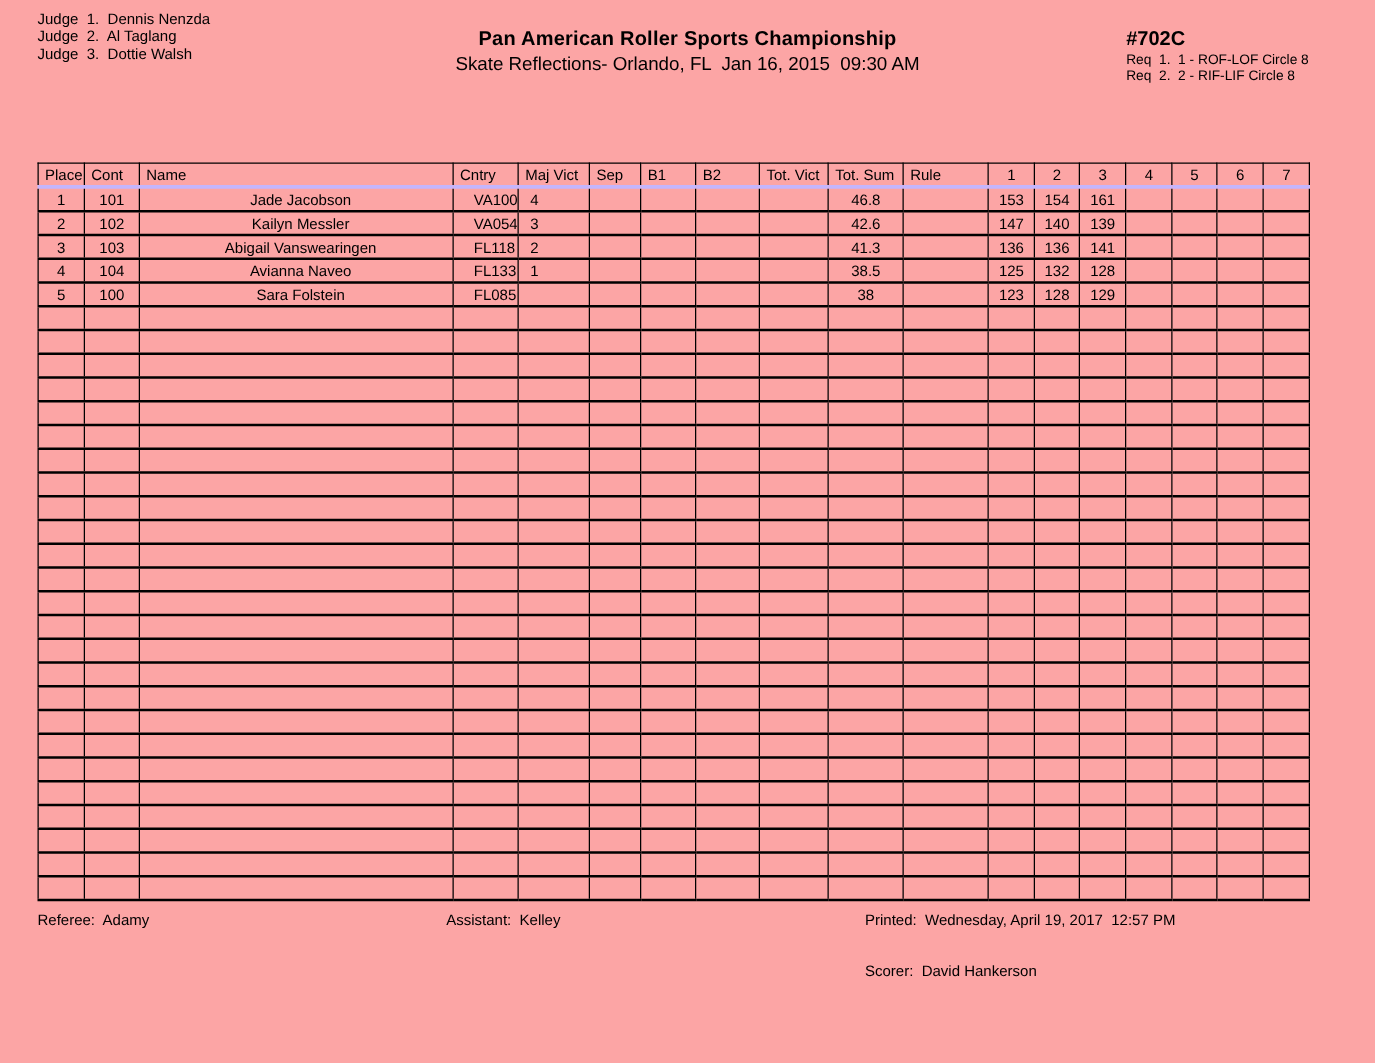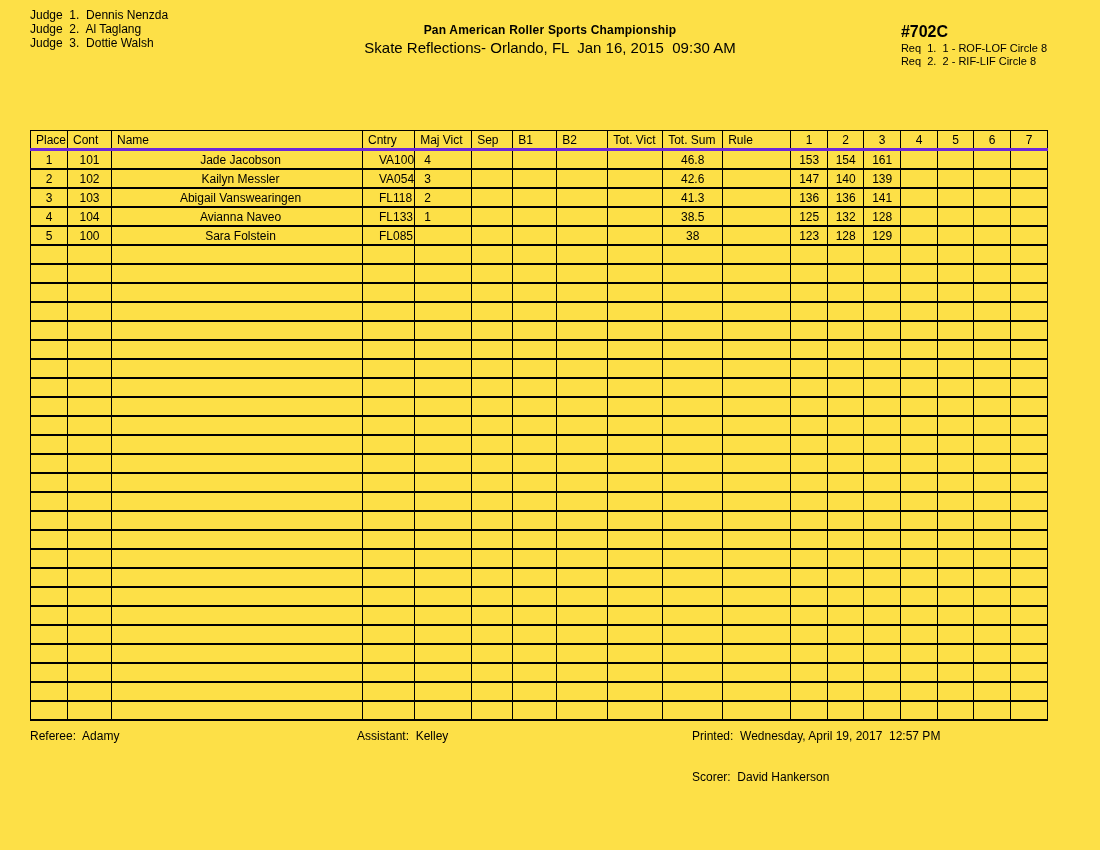--- a/index.html
+++ b/index.html
@@ -1,49 +1,49 @@
 <!DOCTYPE html>
 <html><head>
 <meta charset="utf-8">
 <style>
   html,body { margin:0; padding:0; background:#ffffff; }
   .page {
     position:relative;
     width:1100px; height:850px;
-    background:#fde047;
+    background:#fca5a5;
     color:#000;
     font-family:"Liberation Sans","DejaVu Sans",sans-serif;
     overflow:hidden;
   }
   .pre { white-space:pre; }
 
   
   .judges { position:absolute; left:30px; top:8px; font-size:12px; line-height:14px; }
 
   
   .center-head { position:absolute; left:0; top:23px; width:100%; text-align:center; }
-  .event-title    { font-size:12px; font-weight:bold; letter-spacing:0.2px; }
+  .event-title    { font-size:16px; font-weight:bold; letter-spacing:0.2px; }
   .event-location { font-size:15px; margin-top:2px; }
   .event-name     { font-size:19px; font-weight:bold; letter-spacing:1.2px; margin-top:4px; }
   .report-title   { font-size:16px; margin-top:4px; }
 
   
   .right-head { position:absolute; right:53px; top:25px; font-size:11px; line-height:13.5px; text-align:left; }
   .event-number { font-size:16px; font-weight:bold; text-align:left; margin-bottom:3px; }
 
   
   .table-wrap { position:absolute; left:30px; top:130px; }
   table.t { border-collapse:collapse; table-layout:fixed; font-size:12px; }
   table.t th, table.t td {
     border:1px solid #000;
     padding:0; overflow:hidden; white-space:nowrap;
   }
   table.t th {
     font-weight:normal; text-align:left; padding-left:5px;
-    height:17px; border-bottom:3px solid #6d28d9;
+    height:17px; border-bottom:3px solid #c4b5fd;
   }
   table.t th.a-num { text-align:center; padding-left:0; }
   table.t td {
     text-align:center; height:17px; border-bottom:2px solid #000;
   }
   table.t td.a-name  { text-align:center; padding-left:7px; }
   table.t td.a-cntry { text-align:left; padding-left:16px; }
   table.t td.a-maj   { text-align:left; padding-left:9px; }
 
   

